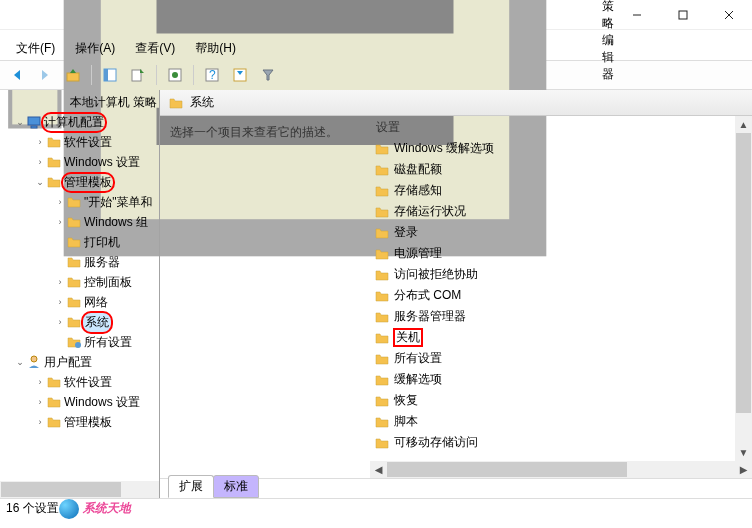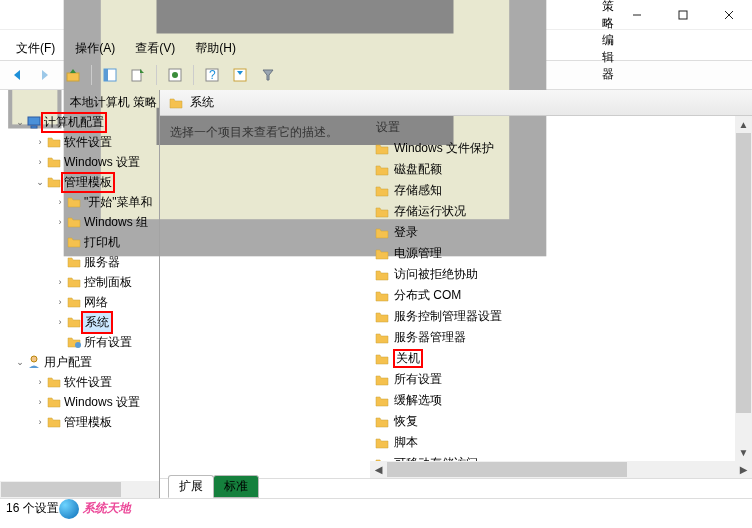--- a/index.html
+++ b/index.html
@@ -18,21 +18,21 @@
 .toolbar .sep { width: 1px; height: 20px; background: #ccc; margin: 0 3px; }
 
 .content { display: flex; height: 408px; }
 
 .treepane { width: 160px; border-right: 1px solid #a3a3a3; overflow: hidden; position: relative; }
 .tree { padding: 2px 0; }
 .tree-row { display: flex; align-items: center; height: 20px; white-space: nowrap; }
 .tree-row .arrow { width: 12px; height: 12px; display: inline-flex; align-items: center; justify-content: center; color: #666; font-size: 9px; }
 .tree-row .label { padding: 1px 2px; }
 .tree-row .label.sel { background: #cce8ff; border: 1px dotted #888; }
-.tree-row .label.box-red { outline: 2px solid #f00; outline-offset: -1px; }
+.tree-row .label.box-red { outline: 2px solid #f00; outline-offset: -1px; border-radius: 9px; }
 .tree .depth0 { padding-left: 2px; }
 .tree .depth1 { padding-left: 14px; }
 .tree .depth2 { padding-left: 34px; }
 .tree .depth3 { padding-left: 54px; }
 .tree-hscroll { position: absolute; bottom: 0; left: 0; right: 0; height: 17px; background: #f0f0f0; display: flex; align-items: center; justify-content: flex-start; }
 .tree-hscroll .thumb { width: 120px; height: 15px; background: #ccc; margin-left: 1px; }
 
 .rightpane { flex: 1; display: flex; flex-direction: column; position: relative; }
 .righthead { height: 26px; background: linear-gradient(#f7f7f7,#e9e9e9); border-bottom: 1px solid #ccc; display: flex; align-items: center; padding-left: 8px; gap: 6px; }
 .rightbody { flex: 1; display: flex; position: relative; }
@@ -45,21 +45,21 @@
 .list-vscroll { position: absolute; top: 0; right: 0; bottom: 17px; width: 17px; background: #f0f0f0; display: flex; flex-direction: column; align-items: center; }
 .list-vscroll .arrow { height: 17px; width: 17px; display: flex; align-items: center; justify-content: center; color: #555; font-size: 10px; }
 .list-vscroll .track { flex: 1; width: 17px; position: relative; }
 .list-vscroll .thumb { position: absolute; top: 0; width: 15px; left: 1px; height: 280px; background: #ccc; }
 .list-hscroll { position: absolute; left: 0; right: 0; bottom: 0; height: 17px; background: #f0f0f0; display: flex; }
 .list-hscroll .arrow { width: 17px; height: 17px; display: flex; align-items: center; justify-content: center; color: #555; font-size: 10px; }
 .list-hscroll .track { flex: 1; position: relative; }
 .list-hscroll .thumb { position: absolute; left: 0; height: 15px; top: 1px; width: 240px; background: #ccc; }
 
 .tabs { height: 20px; display: flex; align-items: flex-end; padding-left: 8px; background: #fff; border-top: 1px solid #ddd; }
-.tabs .tab { padding: 2px 10px; border: 1px solid #bbb; border-top-left-radius: 3px; border-top-right-radius: 3px; background: #15803d; margin-right: -1px; position: relative; }
+.tabs .tab { padding: 2px 10px; border: 1px solid #bbb; border-top-left-radius: 3px; border-top-right-radius: 3px; background: #c4b5fd; margin-right: -1px; position: relative; }
 .tabs .tab.active { background: #fff; border-bottom: 1px solid #fff; z-index: 2; }
 
 .statusbar { height: 20px; display: flex; align-items: center; padding-left: 6px; background: #fff; border-top: 1px solid #ddd; justify-content: flex-start; }
 .watermark { display: flex; align-items: center; gap: 4px; padding-right: 6px; color: #ec4899; font-weight: bold; font-style: italic; font-size: 15px; }
 .watermark .globe { width: 20px; height: 20px; border-radius: 50%; background: radial-gradient(circle at 6px 6px, #6fd4ff, #0a6db8); position: relative; }
 
 svg.folder { width: 16px; height: 16px; }
 svg.folder path { fill: #f5c14e; stroke: #caa23a; stroke-width: 0.5; }
 svg.computer rect { fill: #4a90d9; stroke: #2c5aa0; }
 svg.gpicon rect { fill: #e8e8d0; stroke: #aaa; }
@@ -301,21 +301,21 @@
       <div class="desc-col">
         <span>选择一个项目来查看它的描述。</span>
       </div>
       <div class="list-col">
         <div class="list-head">设置</div>
         <div class="list-items" id="list-items">
             <div class="list-row">
               <svg class="folder" viewBox="0 0 16 16">
                 <path d="M2 4 L6 4 L7 6 L14 6 L14 13 L2 13 Z"></path>
               </svg>
-              <span class="label">Windows 文件保护</span>
+              <span class="label">Windows 缓解选项</span>
             </div>
             <div class="list-row">
               <svg class="folder" viewBox="0 0 16 16">
                 <path d="M2 4 L6 4 L7 6 L14 6 L14 13 L2 13 Z"></path>
               </svg>
               <span class="label">磁盘配额</span>
             </div>
             <div class="list-row">
               <svg class="folder" viewBox="0 0 16 16">
                 <path d="M2 4 L6 4 L7 6 L14 6 L14 13 L2 13 Z"></path>
@@ -344,26 +344,20 @@
               <svg class="folder" viewBox="0 0 16 16">
                 <path d="M2 4 L6 4 L7 6 L14 6 L14 13 L2 13 Z"></path>
               </svg>
               <span class="label">访问被拒绝协助</span>
             </div>
             <div class="list-row">
               <svg class="folder" viewBox="0 0 16 16">
                 <path d="M2 4 L6 4 L7 6 L14 6 L14 13 L2 13 Z"></path>
               </svg>
               <span class="label">分布式 COM</span>
-            </div>
-            <div class="list-row">
-              <svg class="folder" viewBox="0 0 16 16">
-                <path d="M2 4 L6 4 L7 6 L14 6 L14 13 L2 13 Z"></path>
-              </svg>
-              <span class="label">服务控制管理器设置</span>
             </div>
             <div class="list-row">
               <svg class="folder" viewBox="0 0 16 16">
                 <path d="M2 4 L6 4 L7 6 L14 6 L14 13 L2 13 Z"></path>
               </svg>
               <span class="label">服务器管理器</span>
             </div>
             <div class="list-row">
               <svg class="folder" viewBox="0 0 16 16">
                 <path d="M2 4 L6 4 L7 6 L14 6 L14 13 L2 13 Z"></path>

